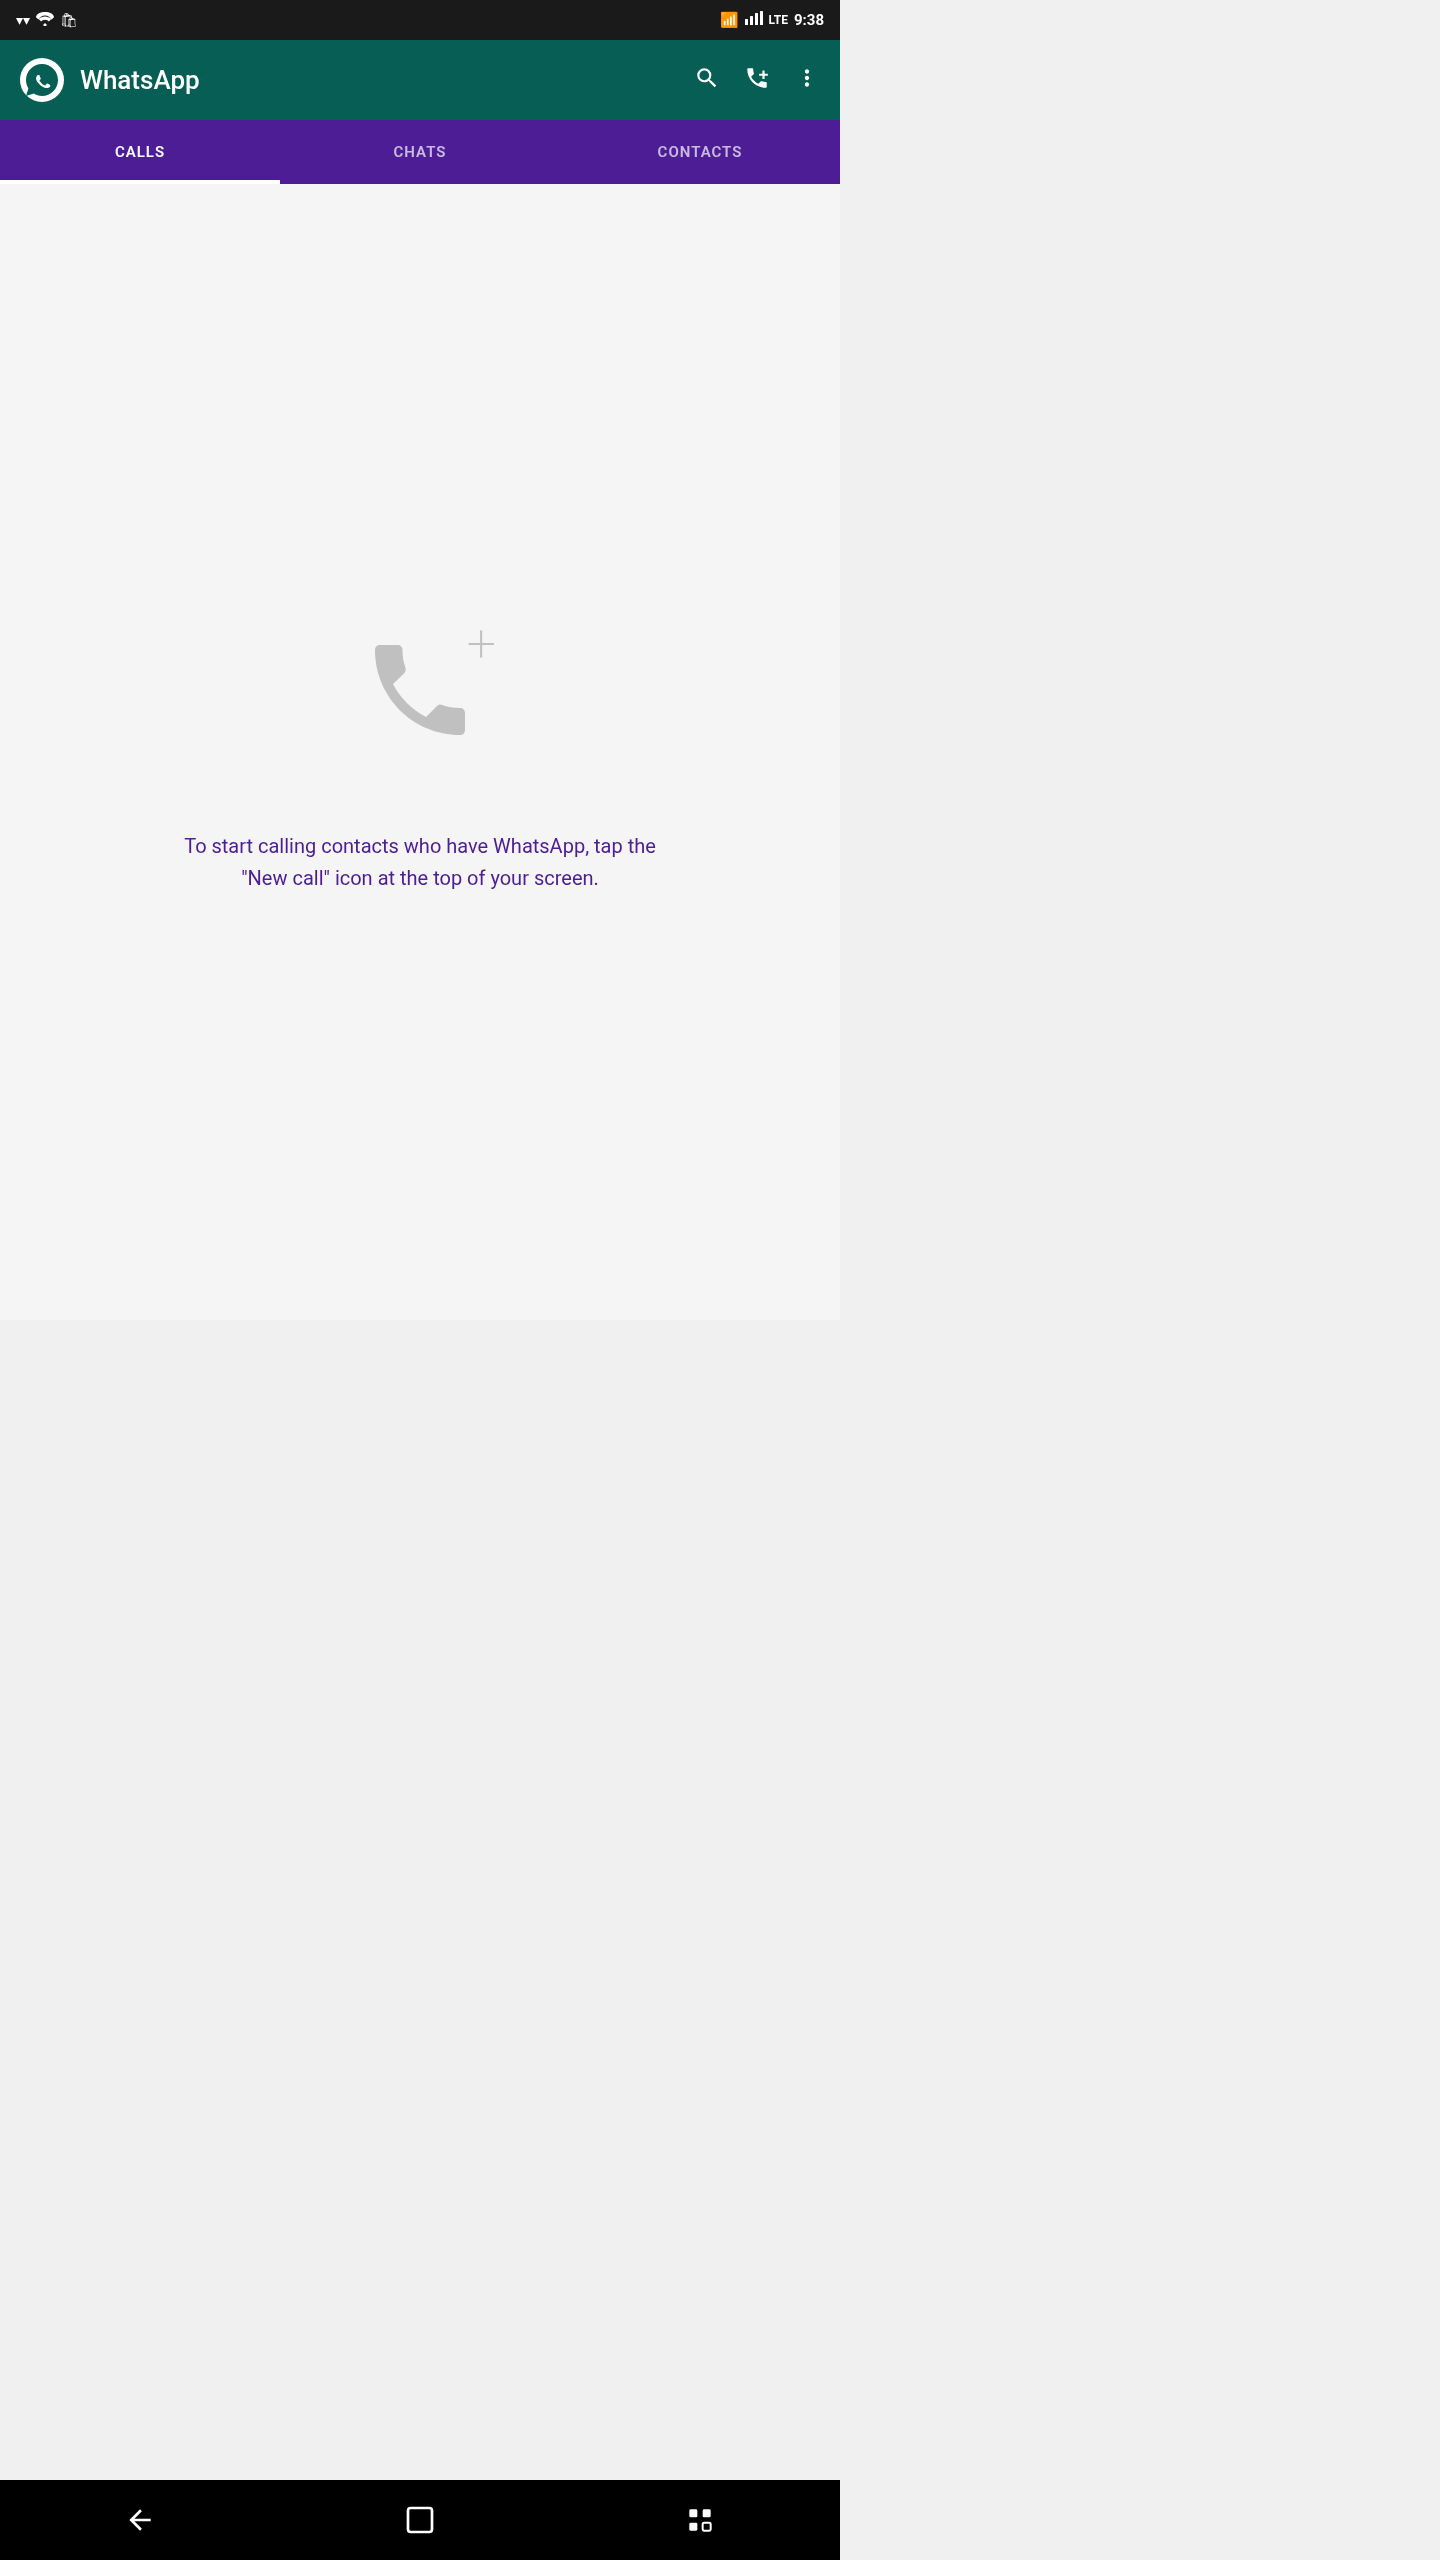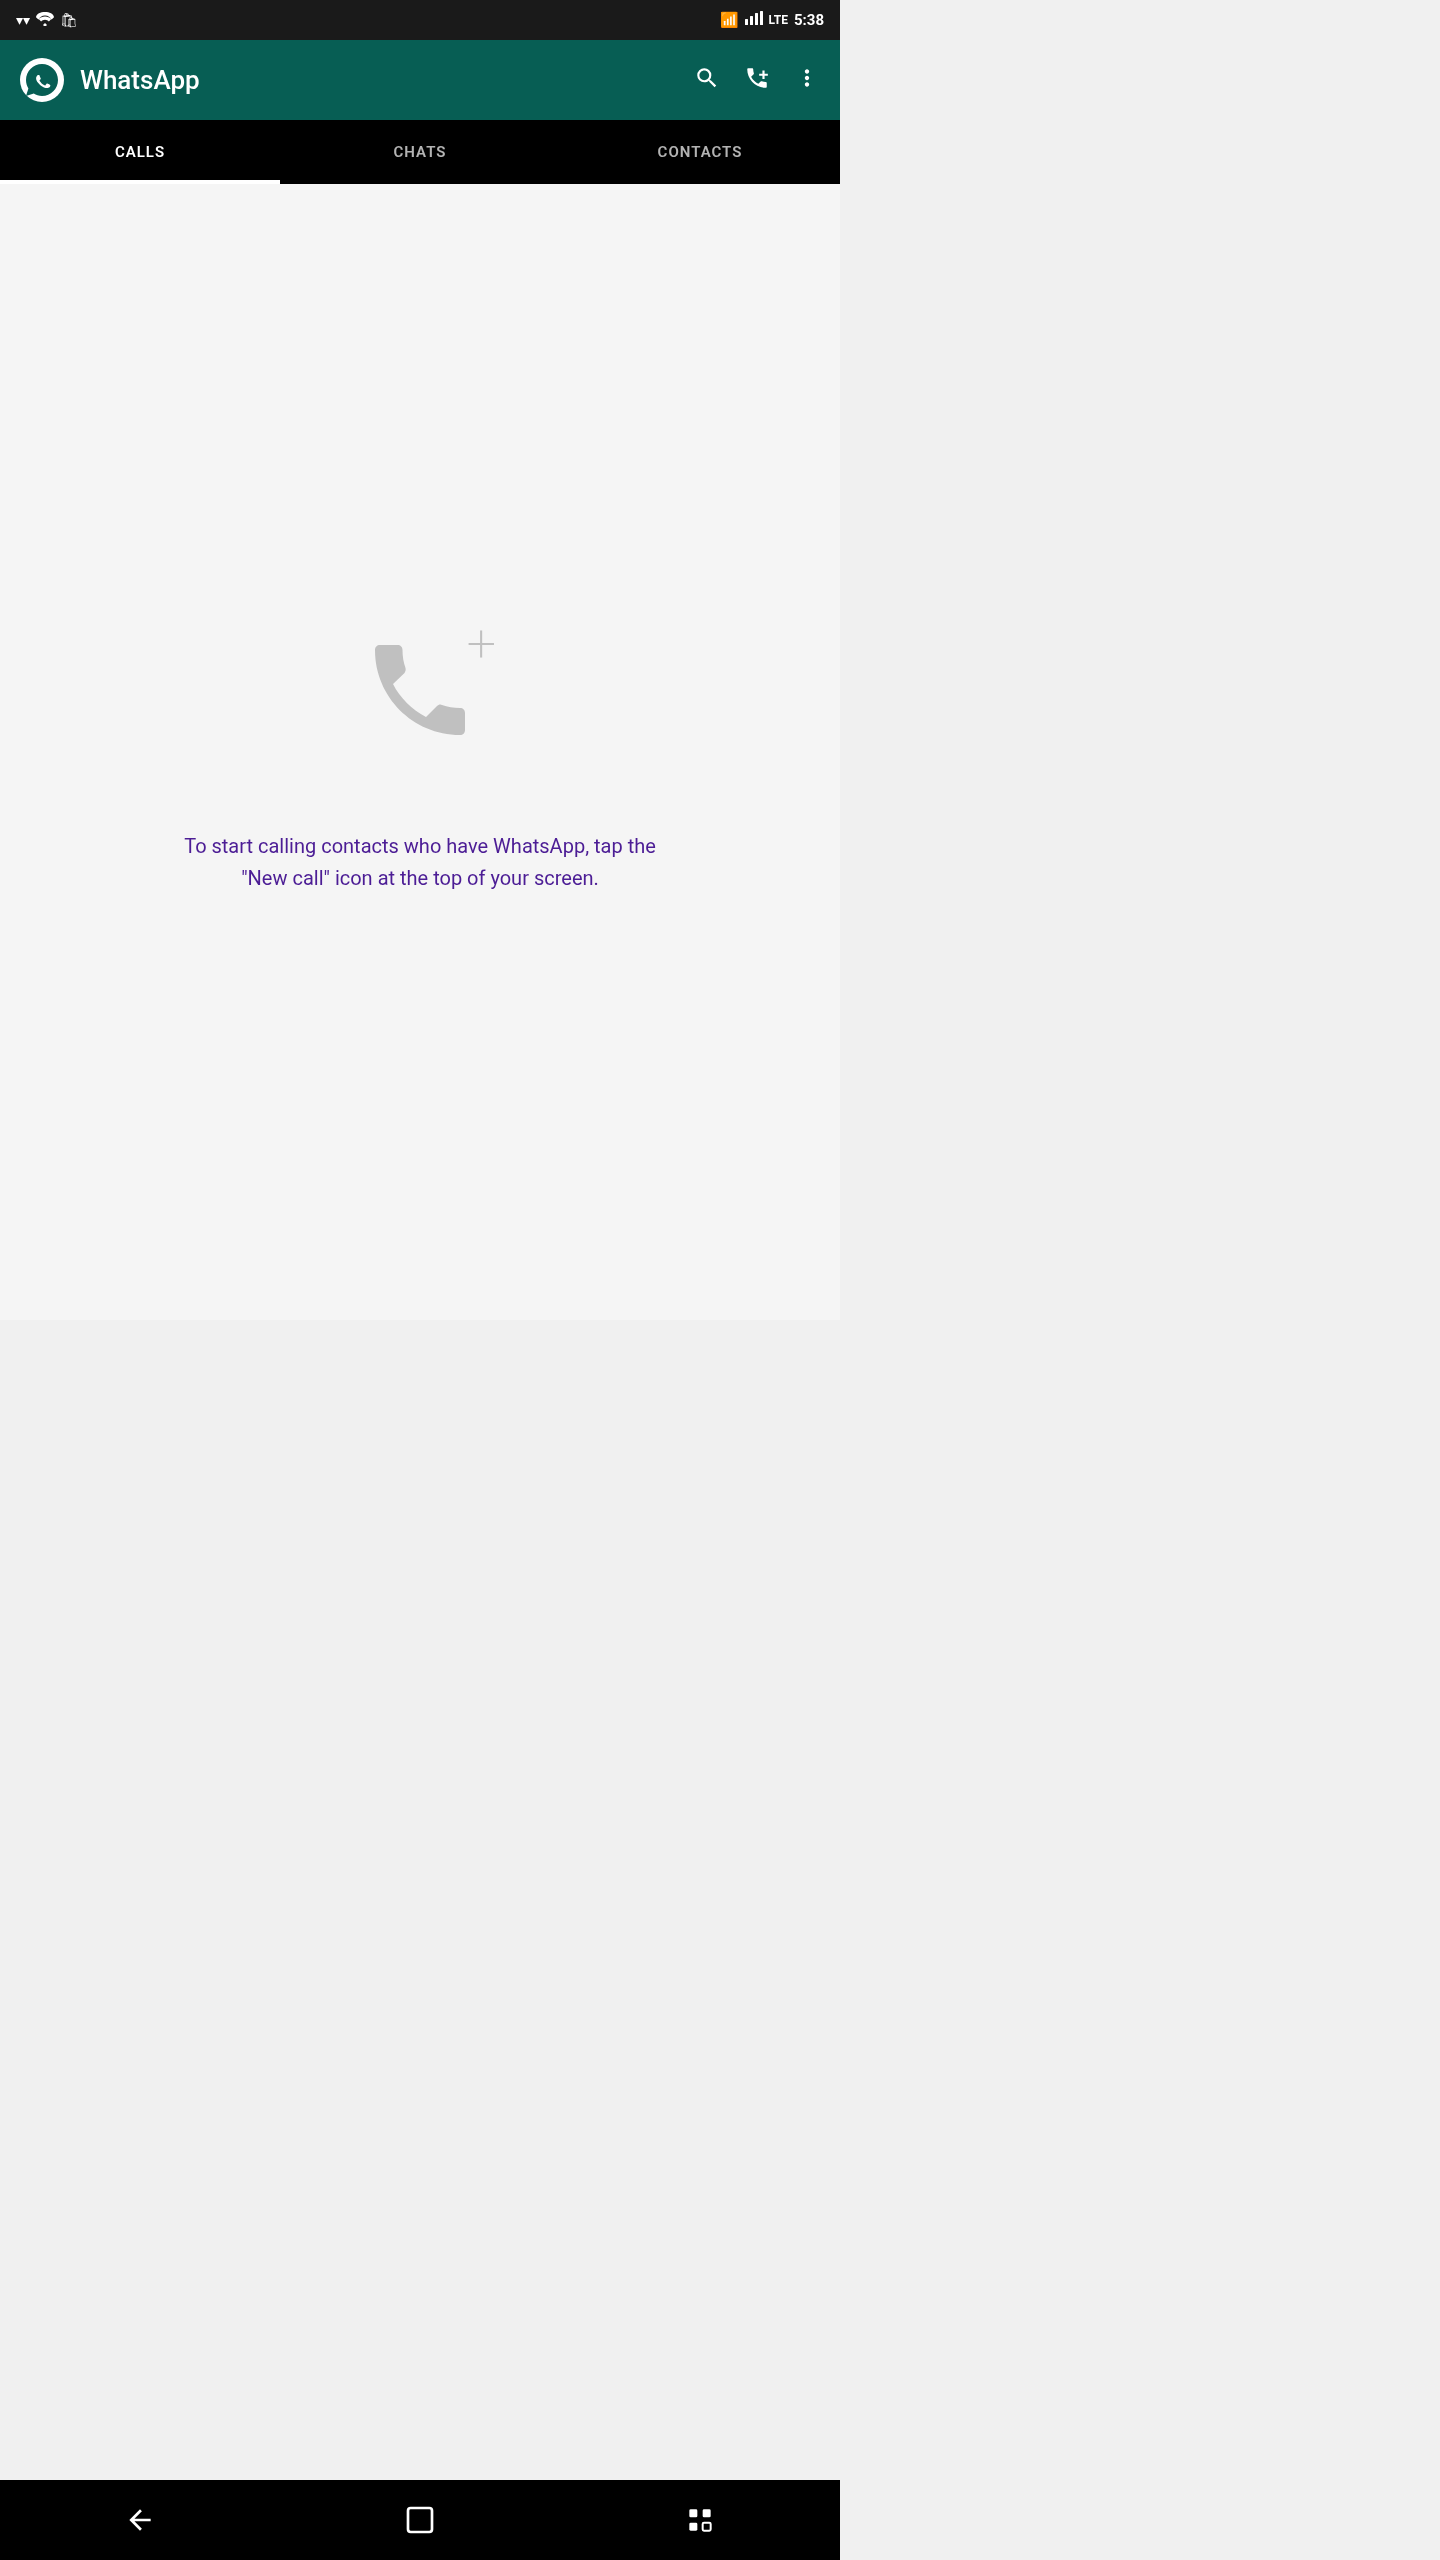--- a/index.html
+++ b/index.html
@@ -76,21 +76,21 @@
     }
 
     .header-icon {
       color: white;
       font-size: 22px;
       cursor: pointer;
     }
 
     
     .tab-bar {
-      background: #000000;
+      background: #4c1d95;
       display: flex;
       height: 64px;
       text-align: right;
     }
 
     .tab-item {
       flex: 1;
       display: flex;
       align-items: center;
       justify-content: center;
@@ -184,21 +184,21 @@
     <span>📶</span>
     <span>
       <svg width="18" height="14" viewBox="0 0 18 14" fill="white">
         <rect x="0" y="8" width="3" height="6" rx="0.5"></rect>
         <rect x="5" y="5" width="3" height="9" rx="0.5"></rect>
         <rect x="10" y="2" width="3" height="12" rx="0.5"></rect>
         <rect x="15" y="0" width="3" height="14" rx="0.5"></rect>
       </svg>
     </span>
     <span style="font-size:12px; font-weight:bold;">LTE</span>
-    <span>5:38</span>
+    <span>9:38</span>
   </div>
 </div>
 
 <div class="app-header">
   <div class="app-header-left">
 
     <svg class="app-logo" viewBox="0 0 44 44">
       <circle cx="22" cy="22" r="22" fill="white"></circle>
       <path fill="#075e54" d="M22 6C13.2 6 6 13.2 6 22c0 3.1.9 6 2.4 8.5L6 38l7.8-2.4C16 37.1 18.9 38 22 38c8.8 0 16-7.2 16-16S30.8 6 22 6zm8.2 22.2c-.3.9-1.8 1.7-2.5 1.8-.6.1-1.4.1-2.2-.1-.5-.1-1.2-.3-2-.7-3.5-1.5-5.8-5-6-5.2-.2-.3-1.4-1.9-1.4-3.6s.9-2.5 1.2-2.9c.3-.3.7-.4.9-.4h.7c.2 0 .5-.1.7.6.3.7 1 2.5 1.1 2.6.1.2.1.4 0 .6-.1.2-.2.4-.4.6-.2.2-.4.4-.5.5-.2.2-.4.4-.2.8.2.4 1 1.6 2.1 2.6 1.4 1.3 2.6 1.7 3 1.9.4.2.6.1.8-.1.2-.3.9-1 1.1-1.4.2-.4.5-.3.8-.2.3.1 2 .9 2.3 1.1.3.2.5.3.6.4.1.4-.1 1.4-.4 2.3z"></path>
     </svg>

